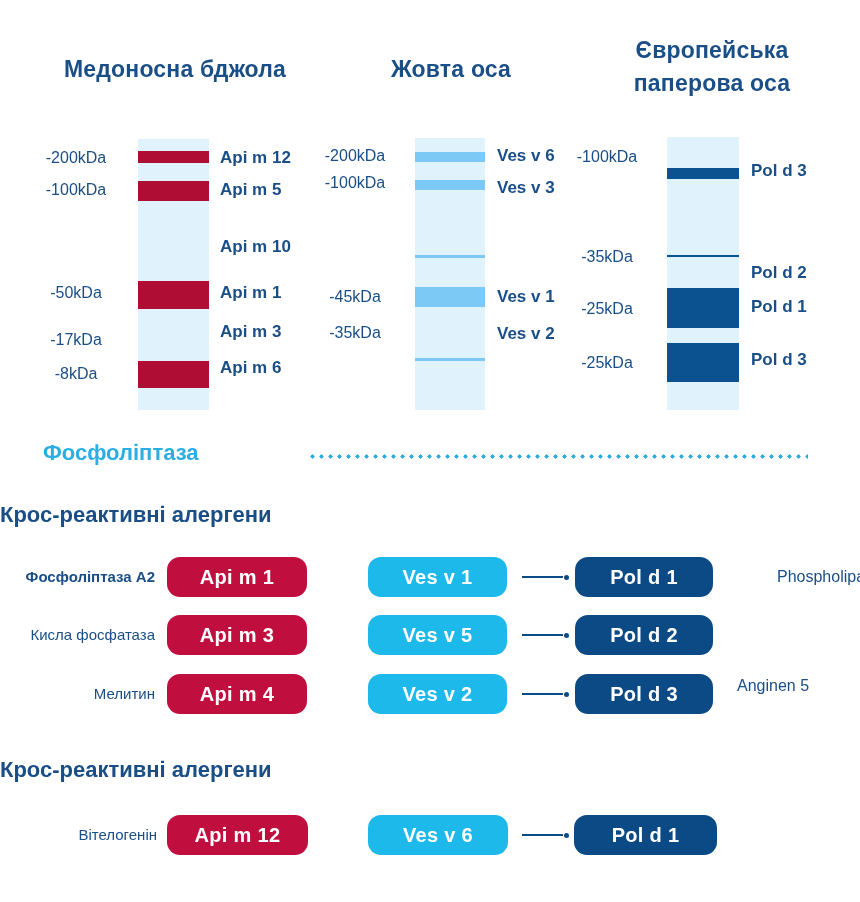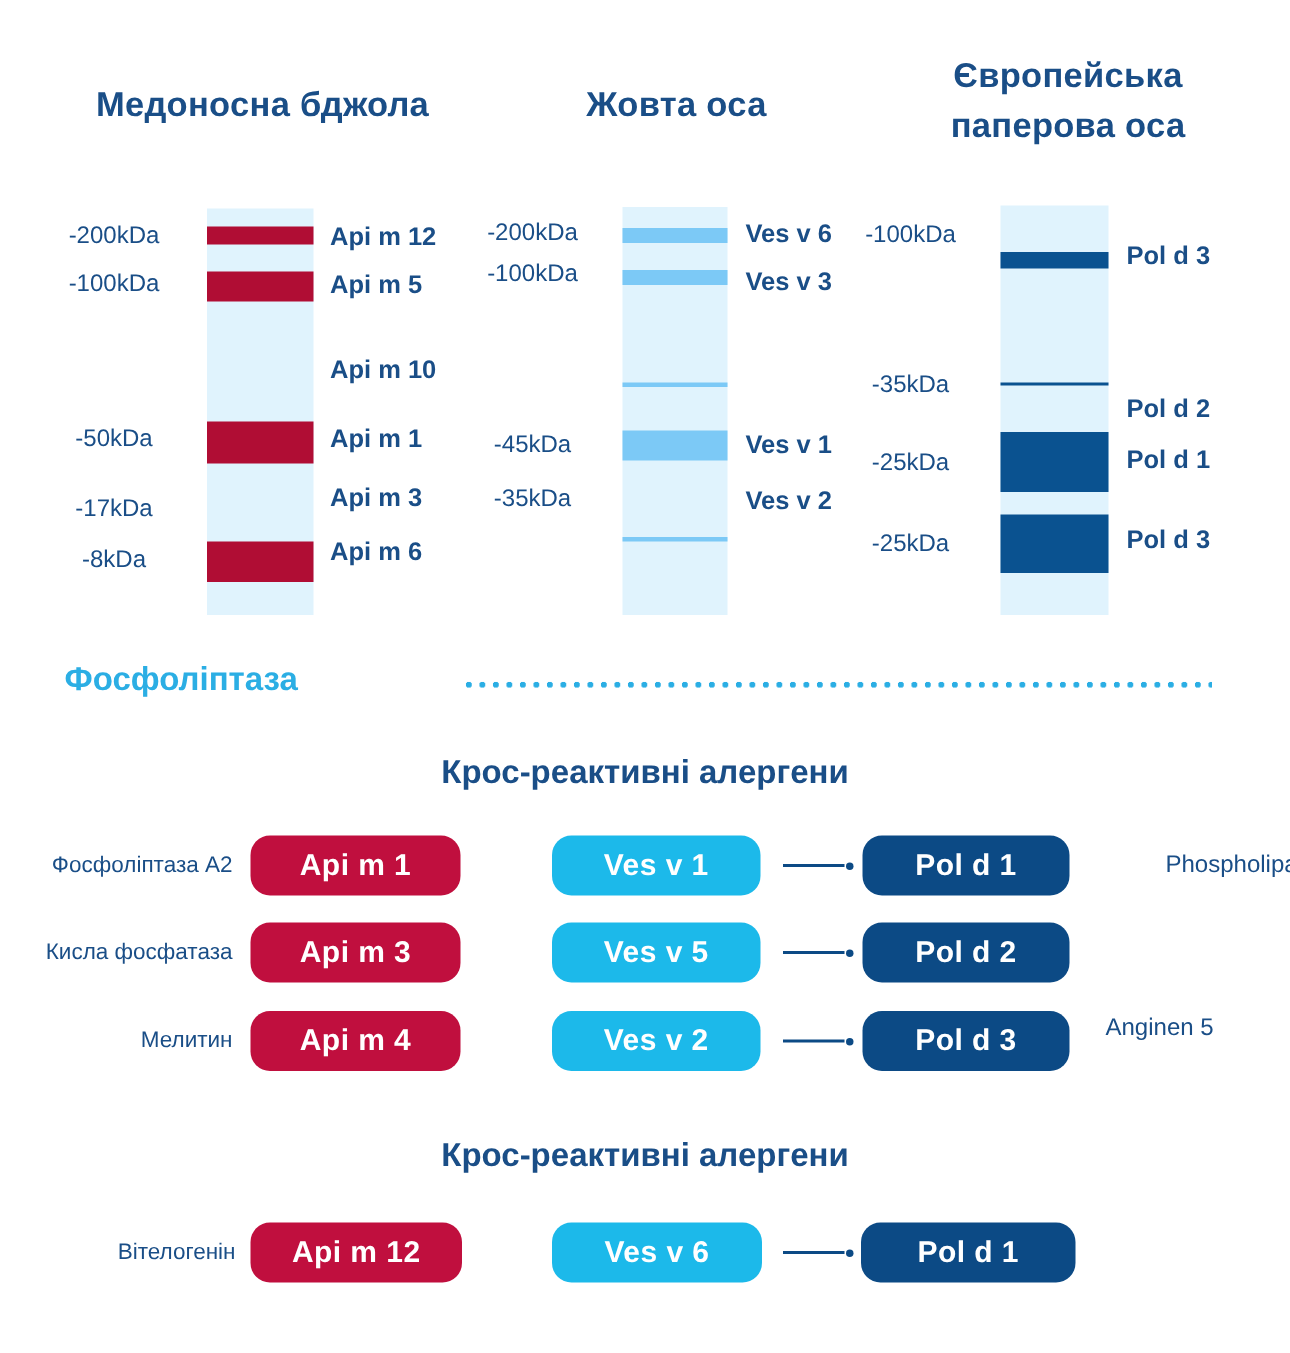--- a/index.html
+++ b/index.html
@@ -37,21 +37,21 @@
     height:20px;font-weight:bold;text-align:left;
   }
   .legend-label{
     color:var(--cyan-accent);font-weight:bold;font-size:22px;line-height:24px;
   }
   .dotline{
     background-image:radial-gradient(circle at 2.5px 2.5px, var(--cyan-accent) 1.9px, transparent 2.2px);
     background-size:9px 5px;background-repeat:repeat-x;height:5px;
   }
   .section-title{
-    width:860px;text-align:center;color:var(--navy-text);
+    width:860px;color:var(--navy-text);
     font-weight:bold;font-size:22px;line-height:26px;
   }
   .row-label{
     color:var(--navy-text);font-size:15px;line-height:18px;text-align:right;
   }
   .right-label{
     color:var(--navy-text);font-size:16px;line-height:20px;text-align:left;
   }
   .pill{
     position:absolute;height:40px;border-radius:13px;color:#ffffff;
@@ -121,21 +121,21 @@
   <div class="allergen" style="left:751px;top:161px;width:100px;">Pol d 3</div>
   <div class="allergen" style="left:751px;top:263px;width:100px;">Pol d 2</div>
   <div class="allergen" style="left:751px;top:297px;width:100px;">Pol d 1</div>
   <div class="allergen" style="left:751px;top:350px;width:100px;">Pol d 3</div>
 
   <div class="abs legend-label" style="left:43px;top:441px;">Фосфоліптаза</div>
   <div class="abs dotline" style="left:310px;top:454px;width:498px;"></div>
 
   <div class="abs section-title" style="left:0;top:502px;">Крос-реактивні алергени</div>
 
-  <div class="abs row-label" style="left:20px;top:568px;width:135px;">Фосфоліптаза А2</div>
+  <div class="abs row-label" style="left:20px;top:568px;width:135px;font-weight:bold;">Фосфоліптаза А2</div>
   <div class="pill pill-api" style="left:167px;top:557px;width:140px;">Api m 1</div>
   <div class="pill pill-ves" style="left:368px;top:557px;width:139px;">Ves v 1</div>
   <div class="connector" style="left:522px;top:574px;">
     <div class="line"></div>
     <div class="dot"></div>
   </div>
   <div class="pill pill-pol" style="left:575px;top:557px;width:138px;">Pol d 1</div>
   <div class="abs right-label" style="left:777px;top:567px;width:120px;">Phospholipase</div>
 
   <div class="abs row-label" style="left:20px;top:626px;width:135px;">Кисла фосфатаза</div>

